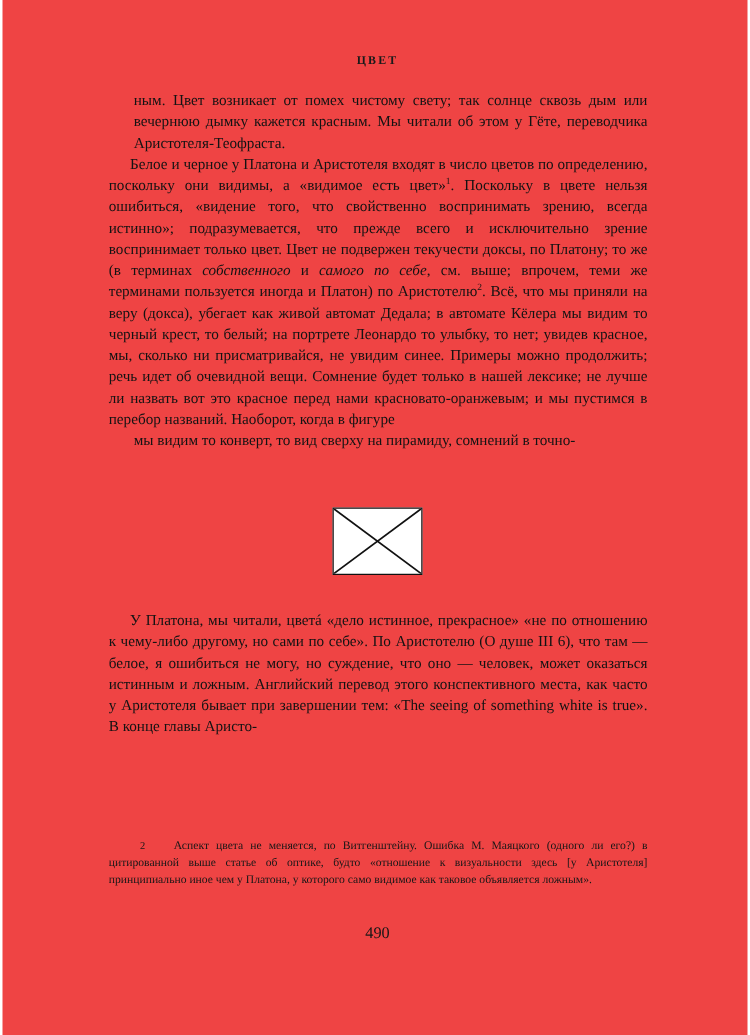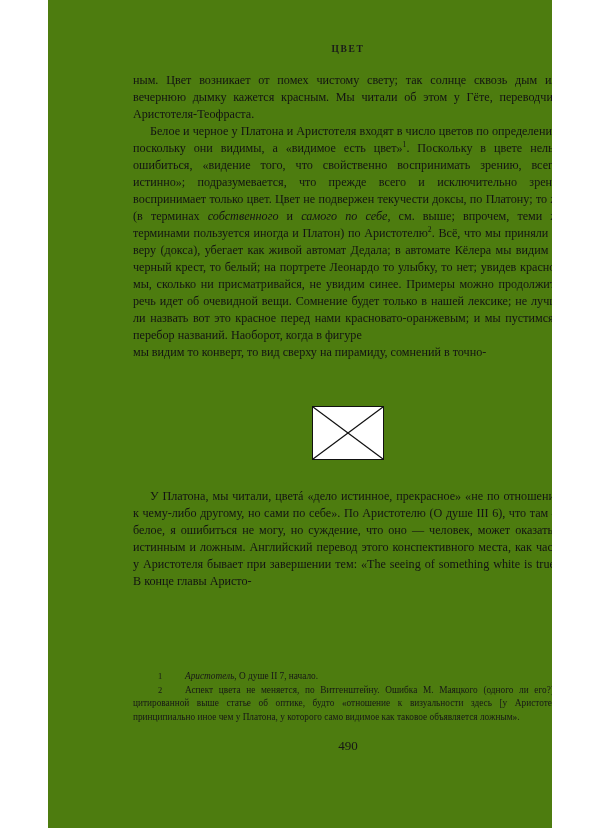--- a/index.html
+++ b/index.html
@@ -7,24 +7,24 @@
     margin: 0;
     padding: 0;
     background: #ffffff;
   }
   body {
     font-family: "Liberation Serif", "DejaVu Serif", serif;
     color: #141414;
   }
   .page {
     position: relative;
-    width: 504px;
+    width: 596px;
     height: 828px;
     margin: 0 auto;
-    background: #4d7c0f;
+    background: #ef4444;
     overflow: hidden;
   }
 
   
   .running-head {
     position: absolute;
     top: 44px;
     left: 0;
     width: 600px;
     text-align: center;
@@ -46,21 +46,21 @@
   p.body {
     margin: 0;
     font-size: 12.15px;
     line-height: 17.0px;
     text-align: justify;
     text-justify: inter-word;
     color: #131313;
     hyphens: manual;
   }
   p.body.indent { text-indent: 17px; }
-  p.body.noindent { text-indent: 0; }
+  p.body.noindent { text-indent: 0; margin-left: 20px; }
 
   .col-lower {
     position: absolute;
     left: 85px;
     top: 488px;
     width: 431px;
   }
 
   em, .ital { font-style: italic; }
   sup.fn {
@@ -154,20 +154,19 @@
   </div>
 
   <div class="col-lower">
 
 
     <p class="body indent"><span>У Платона, мы читали, цветá «дело истинное, прекрасное» «не по отношению к чему-либо другому, но сами по себе». По Аристотелю (О душе III 6), что там — белое, я ошибиться не могу, но суждение, что оно — человек, может оказаться истинным и ложным. Английский перевод этого конспективного места, как часто у Аристотеля бывает при завершении тем: «</span><span>The seeing of something white is true</span><span>». В конце главы Аристо-</span></p>
   </div>
 
   <div class="footnotes">
 
-    <p class="fn-item"><span class="fn-num">1</span><em>Аристотель</em><span>, О душе II 7, начало.</span></p>
 
     <p class="fn-item"><span class="fn-num">2</span><span>Аспект цвета не меняется, по Витгенштейну. Ошибка М. Маяцкого (одного ли его?) в цитированной выше статье об оптике, будто «отношение к визуальности здесь [у Аристотеля] принципиально иное чем у Платона, у которого само видимое как таковое объявляется ложным».</span></p>
   </div>
 
   <div class="folio">490</div>
 
 </div>
 
 </body></html>

